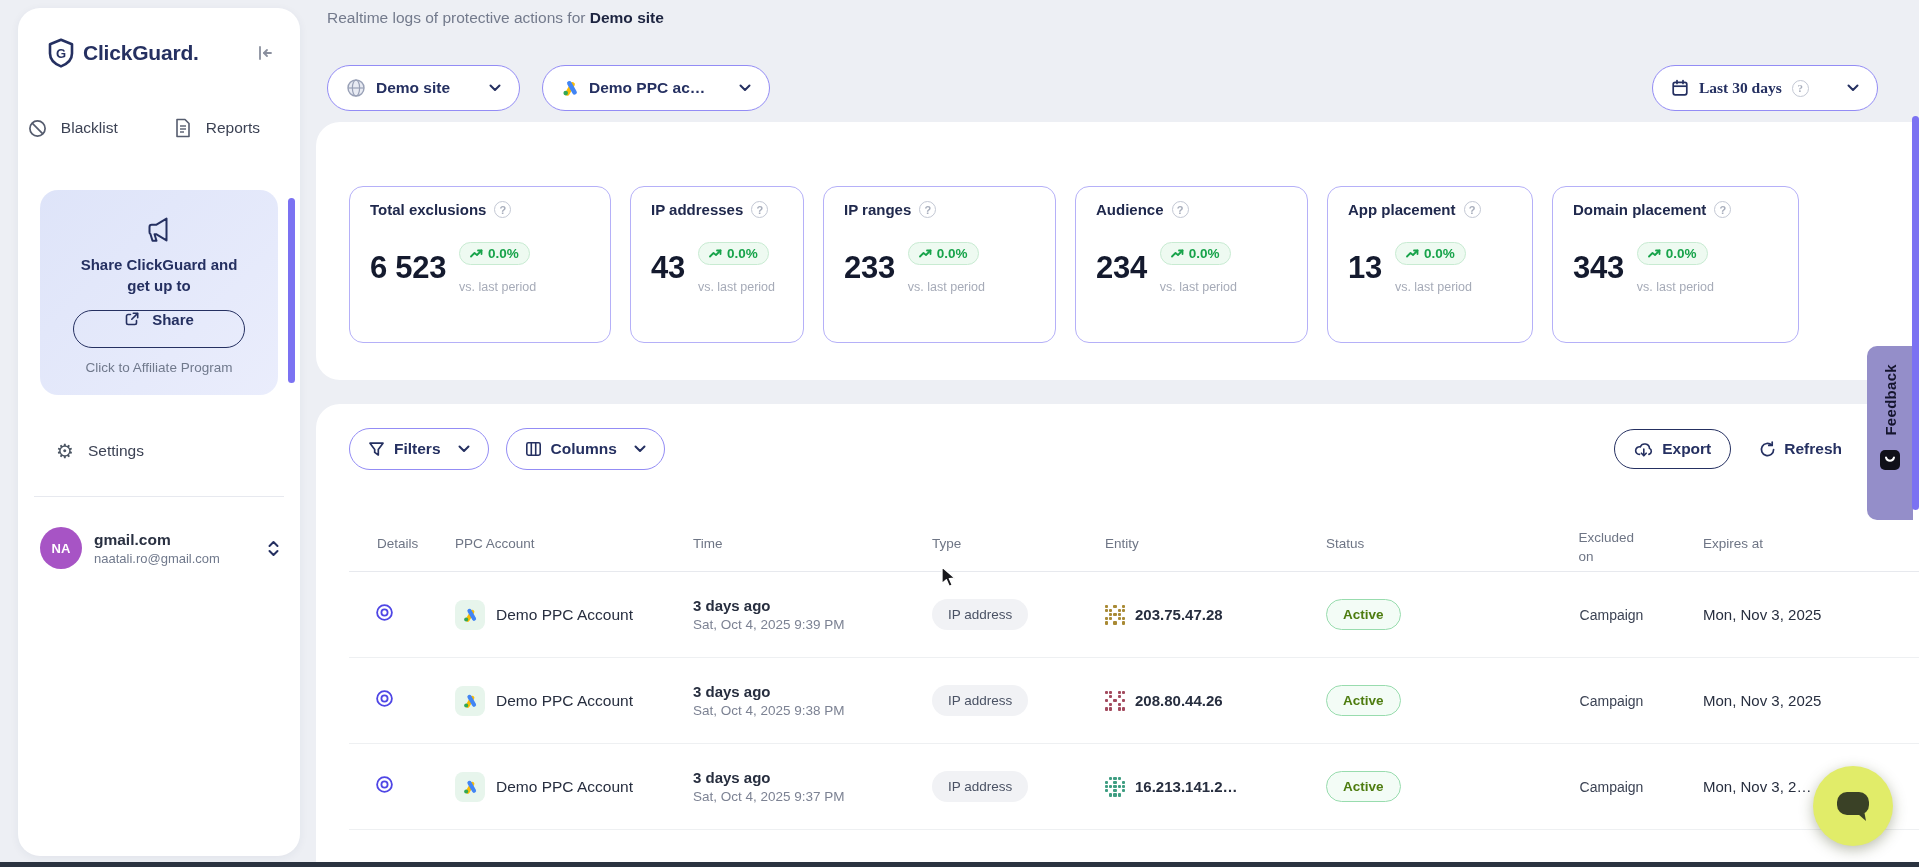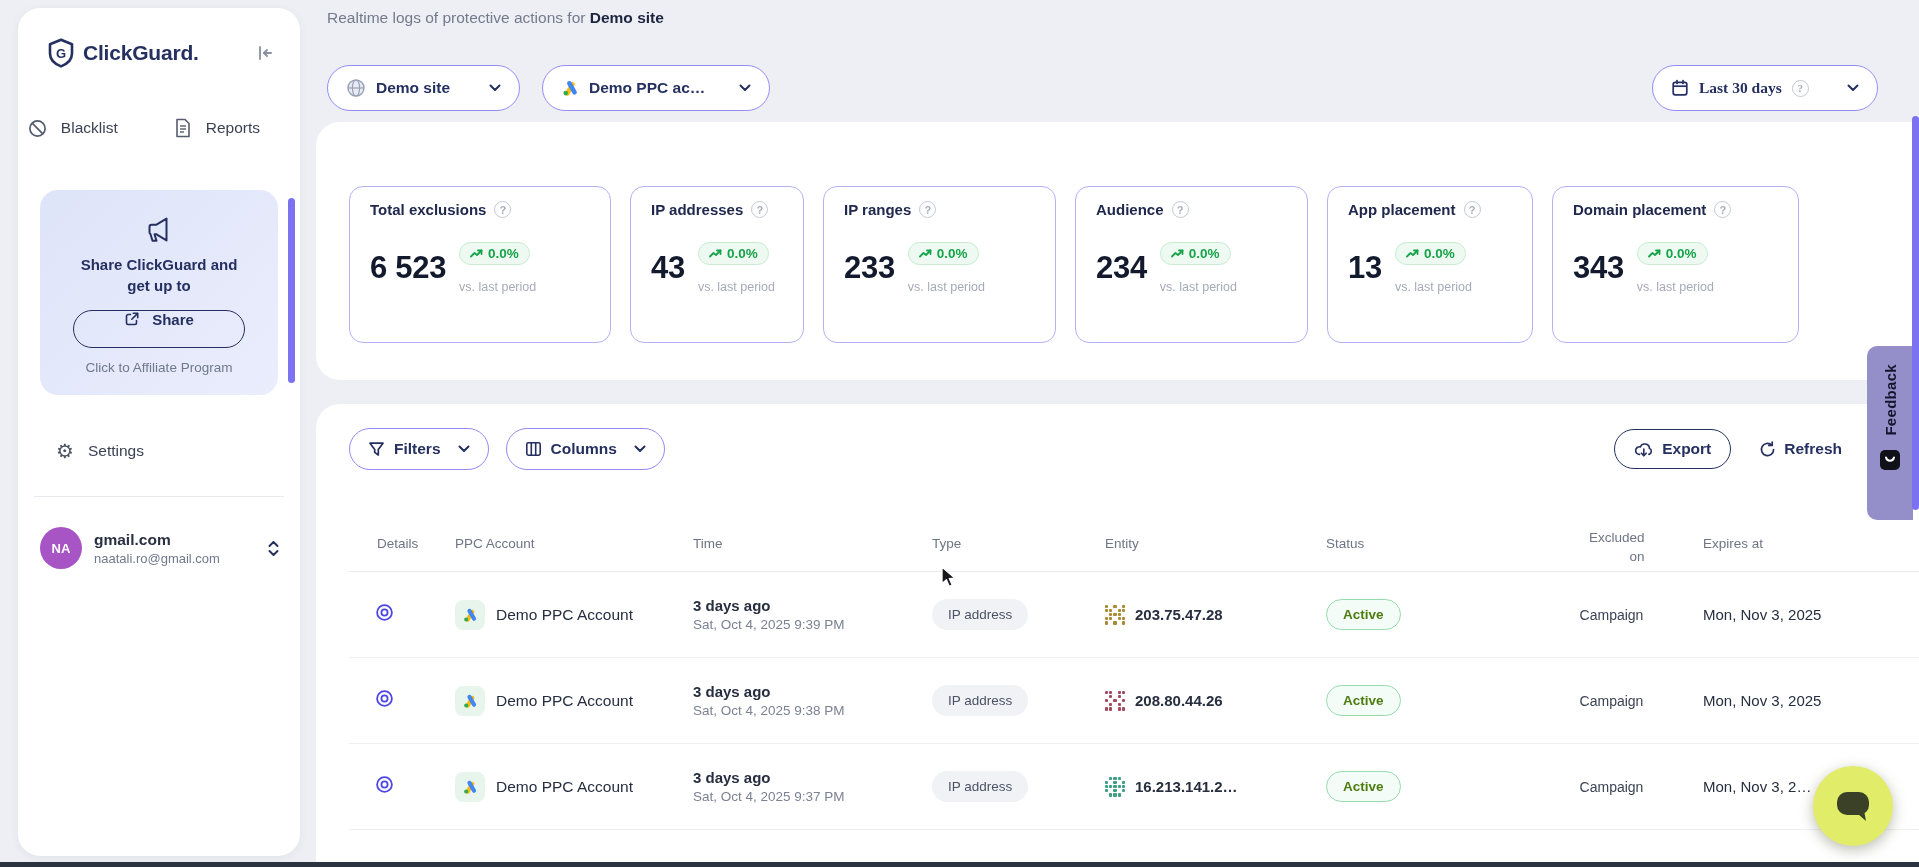--- a/index.html
+++ b/index.html
@@ -126,21 +126,21 @@
   }
   .refresh-btn {
     margin-left:28px; display:inline-flex; align-items:center; gap:8px; border:none; background:none;
     color:#253061; font-weight:600; font-size:15.5px; cursor:pointer; font-family:inherit;
   }
   .grid-cols { display:grid; grid-template-columns:106px 238px 239px 173px 221px 212px 147px 230px; align-items:center; }
   .thead-row { height:56px; margin:46px 0 0 33px; border-bottom:1px solid #e7e9ee;
     font-size:13.5px; color:#6e7585; font-weight:500; }
   .th-details { padding-left:28px; }
   .th-excluded { text-align:center; }
-  .th-excluded span { display:inline-block; width:66px; line-height:1.35; text-align:right;margin-top:8px; }
+  .th-excluded span { display:inline-block; width:66px; line-height:1.35; text-align:left;margin-top:8px; }
   .th-expires { padding-left:18px; }
   .trow { height:86px; margin-left:33px; border-bottom:1px solid #eef0f2; }
   .cell-details { padding-left:26px; }
   .eye-btn { background:none; border:none; cursor:pointer; color:#4f46e5; }
   .cell-account { display:flex; align-items:center; gap:11px; font-size:15.5px; font-weight:500; color:#272e3f; }
   .icon-box { width:30px; height:30px; border-radius:8px; background:#e7f5ec; display:flex; align-items:center; justify-content:center; flex:none; }
   .time-main { font-size:15px; font-weight:600; color:#272e3f; }
   .time-sub { font-size:13.5px; color:#7c8293; margin-top:3px; }
   .type-pill {
     display:inline-flex; padding:8px 16px; border-radius:17px; background:#f1f2f5;

